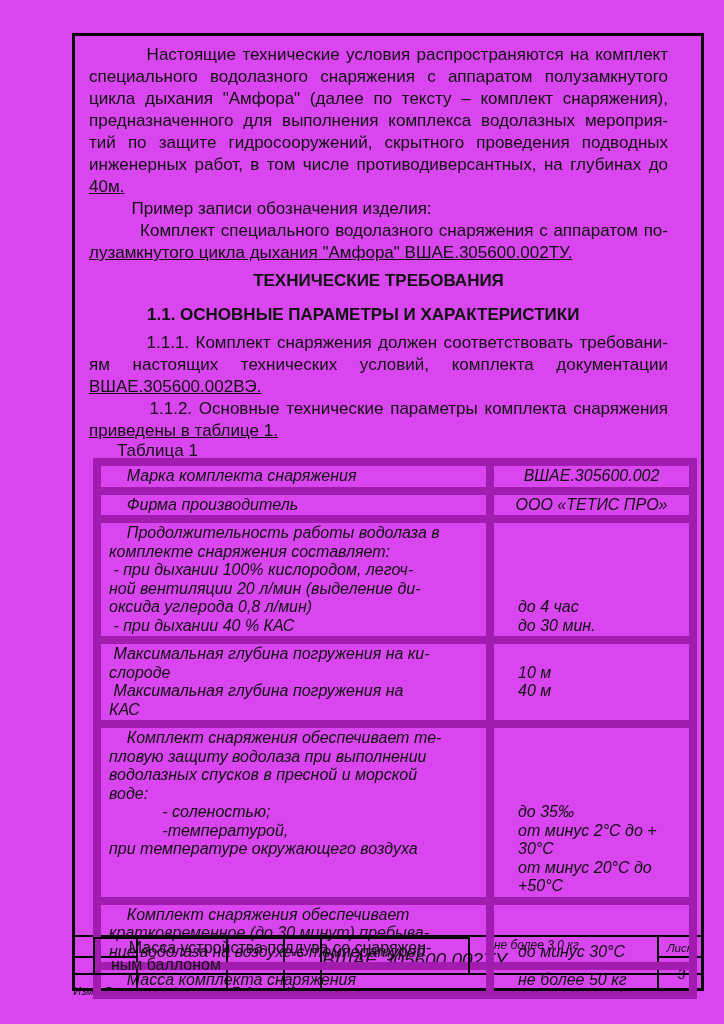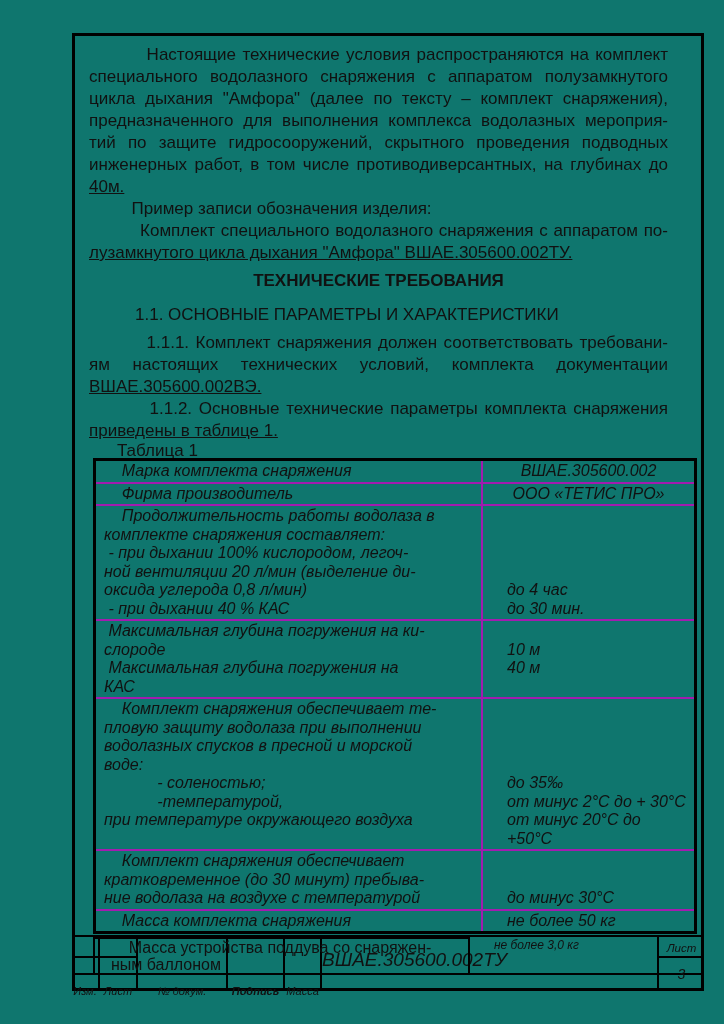--- a/index.html
+++ b/index.html
@@ -1,31 +1,31 @@
 <!DOCTYPE html>
 <html><head>
 <meta charset="utf-8">
 <style>
   html,body{margin:0;padding:0;background:#fff;}
-  .page{position:relative;width:724px;height:1024px;background:#0f766e;overflow:hidden;
+  .page{position:relative;width:724px;height:1024px;background:#d946ef;overflow:hidden;
         font-family:"Liberation Sans",sans-serif;color:#111;}
   .frame{position:absolute;left:72px;top:33px;width:632px;height:958px;
          border:3px solid #000;box-sizing:border-box;}
   .textblock{position:absolute;left:89px;top:44px;width:579px;font-size:17px;line-height:22px;}
   .para{margin:0;}
   .ln{white-space:normal;}
   .just .ln{text-align:justify;text-align-last:justify;}
   .just .ln:last-child{text-align-last:left;text-decoration:underline;}
   .h1{font-weight:bold;text-align:center;margin-top:6px;line-height:22px;}
-  .h2{font-weight:normal;margin-top:12px;margin-left:46px;line-height:22px;}
+  .h2{font-weight:bold;margin-top:12px;margin-left:58px;line-height:22px;}
   .mt{margin-top:6px;}
   .caption{margin-top:0;margin-left:28px;line-height:18px;}
   table.spec{position:absolute;left:93px;top:458px;width:604px;border-collapse:collapse;
              border:3px solid #000;z-index:2;}
-  table.spec td{border:2px solid #a21caf;vertical-align:top;padding:1px 4px 1px 8px;
+  table.spec td{border:8px solid #a21caf;vertical-align:top;padding:1px 4px 1px 8px;
                 font-style:italic;font-size:16px;line-height:18.5px;}
   table.spec td.param{width:373px;}
   table.spec td.vc{text-align:center;padding-left:4px;}
   table.spec td.value{padding-left:24px;}
   table.spec td.value.vc{padding-left:4px;}
   .stamp{position:absolute;left:72px;top:935px;width:632px;height:56px;box-sizing:border-box;
          border-top:2px solid #000;z-index:1;font-style:italic;}
   .stamp .vl{position:absolute;top:0;bottom:0;width:2px;background:#000;}
   .stamp .hl{position:absolute;height:2px;background:#000;}
   .s-hline1{top:36px;left:0;right:0;}

